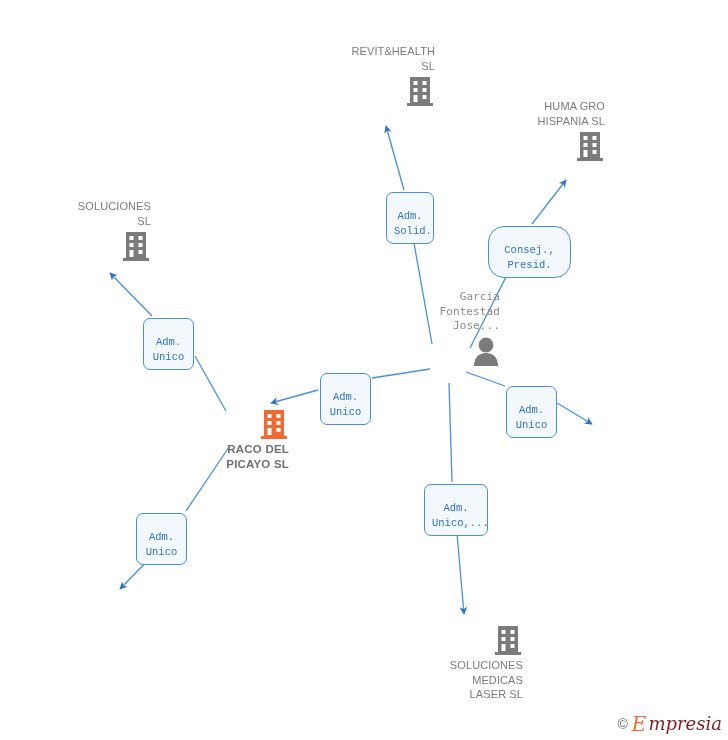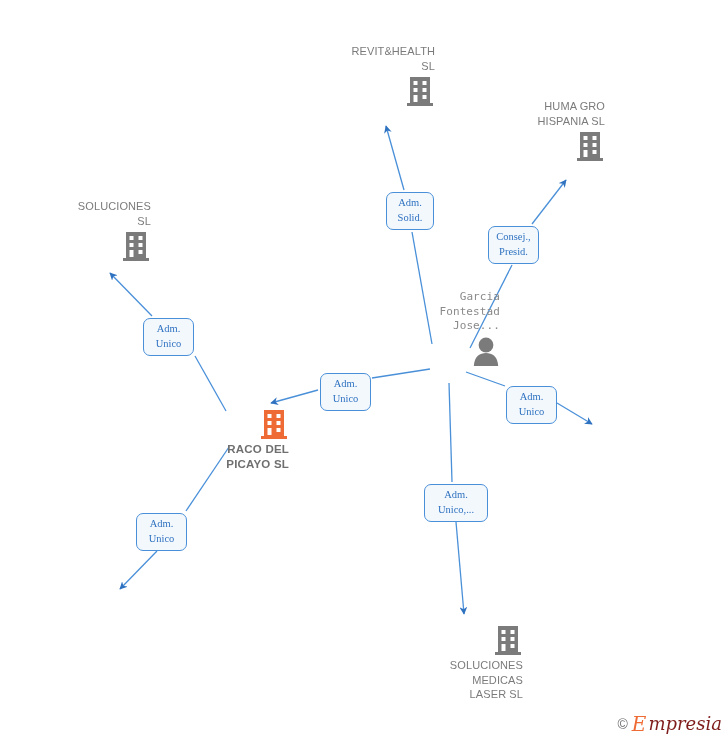--- a/index.html
+++ b/index.html
@@ -36,25 +36,25 @@
     color:#8a8a8a;
     line-height:14.5px;
   }
 
   .edge-label{
     position:absolute;
     background:#f3f8fd;
     border:1.4px solid #4a90d9;
     border-radius:7px;
     color:#2f72c0;
-    font-family:Liberation Serif, serif;
+    font-family:Liberation Mono, monospace;
     font-size:10.5px;
     line-height:15px;
     text-align:center;
-    padding:2px 7px 4px 7px;
+    padding:16px 7px 4px 7px;
     white-space:pre-line;
     box-sizing:border-box;
   }
 
   #watermark{
     position:absolute;
     right:6px;bottom:6px;
     display:flex;align-items:center;gap:4px;
     user-select:none;
   }
@@ -216,21 +216,21 @@
       </svg>
     </span>
     <div class="caption">SOLUCIONES
 MEDICAS
 LASER  SL</div>
   </div>
 
   <div class="edge-label" style="left:386px;top:192px;width:48px;">Adm.
 Solid.</div>
 
-  <div class="edge-label" style="left:488px;top:226px;width:51px;">Consej.,
+  <div class="edge-label" style="left:488px;top:226px;width:83px;border-radius:16px;">Consej.,
 Presid.</div>
 
   <div class="edge-label" style="left:143px;top:318px;width:51px;">Adm.
 Unico</div>
 
   <div class="edge-label" style="left:320px;top:373px;width:51px;">Adm.
 Unico</div>
 
   <div class="edge-label" style="left:506px;top:386px;width:51px;">Adm.
 Unico</div>

